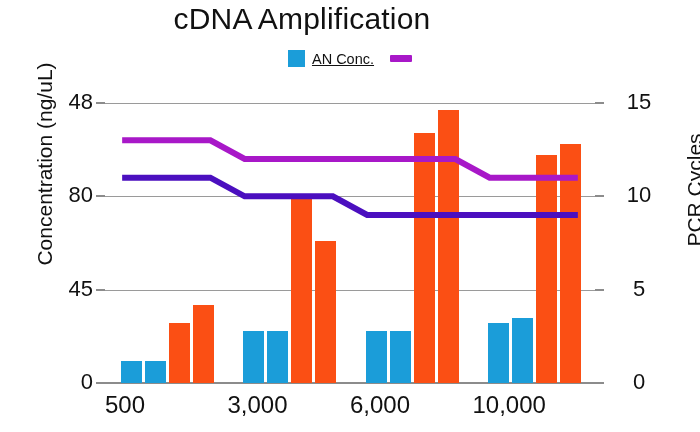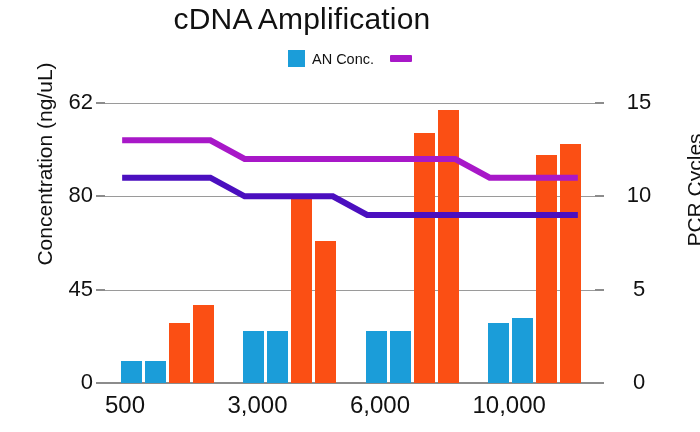--- a/index.html
+++ b/index.html
@@ -16,21 +16,21 @@
   }
 
   
   .legend{
     position:absolute;left:0;top:50px;width:700px;
     display:flex;justify-content:center;align-items:center;gap:16px;
   }
   .legend-item{display:flex;align-items:center;gap:7px;}
   .legend-swatch-box{width:17px;height:17px;display:block;}
   .legend-swatch-line{width:22px;height:7px;display:block;border-radius:1px;}
-  .legend-label{font-size:14.5px;color:#111;white-space:nowrap;}
+  .legend-label{font-size:14.5px;color:#111;white-space:nowrap;text-decoration:underline;}
 
   
   .axis-title{
     position:absolute;font-size:21px;color:#111;white-space:nowrap;
   }
   .axis-title.left{
     left:-105px;top:152px;width:300px;text-align:center;
     transform:rotate(-90deg);transform-origin:center center;
   }
   .axis-title.right{
@@ -92,21 +92,21 @@
         <div class="gridline zero" style="top: 279px;"></div>
         <div class="tick-label left" style="top: 268px; left: -72px;">0</div>
         <div class="tick-mark" style="top: 279px; left: -9px;"></div>
         <div class="gridline" style="top: 186.667px;"></div>
         <div class="tick-label left" style="top: 174.667px; left: -72px;">45</div>
         <div class="tick-mark" style="top: 185.667px; left: -9px;"></div>
         <div class="gridline" style="top: 93.3333px;"></div>
         <div class="tick-label left" style="top: 81.3333px; left: -72px;">80</div>
         <div class="tick-mark" style="top: 92.3333px; left: -9px;"></div>
         <div class="gridline" style="top: 0px;"></div>
-        <div class="tick-label left" style="top: -12px; left: -72px;">62</div>
+        <div class="tick-label left" style="top: -12px; left: -72px;">48</div>
         <div class="tick-mark" style="top: -1px; left: -9px;"></div>
         <div class="tick-label right" style="top: 268px; left: 504px;">0</div>
         <div class="tick-mark" style="top: 279px; left: 490px;"></div>
         <div class="tick-label right" style="top: 174.667px; left: 504px;">5</div>
         <div class="tick-mark" style="top: 185.667px; left: 490px;"></div>
         <div class="tick-label right" style="top: 81.3333px; left: 504px;">10</div>
         <div class="tick-mark" style="top: 92.3333px; left: 490px;"></div>
         <div class="tick-label right" style="top: -12px; left: 504px;">15</div>
         <div class="tick-mark" style="top: -1px; left: 490px;"></div>
       </div>

